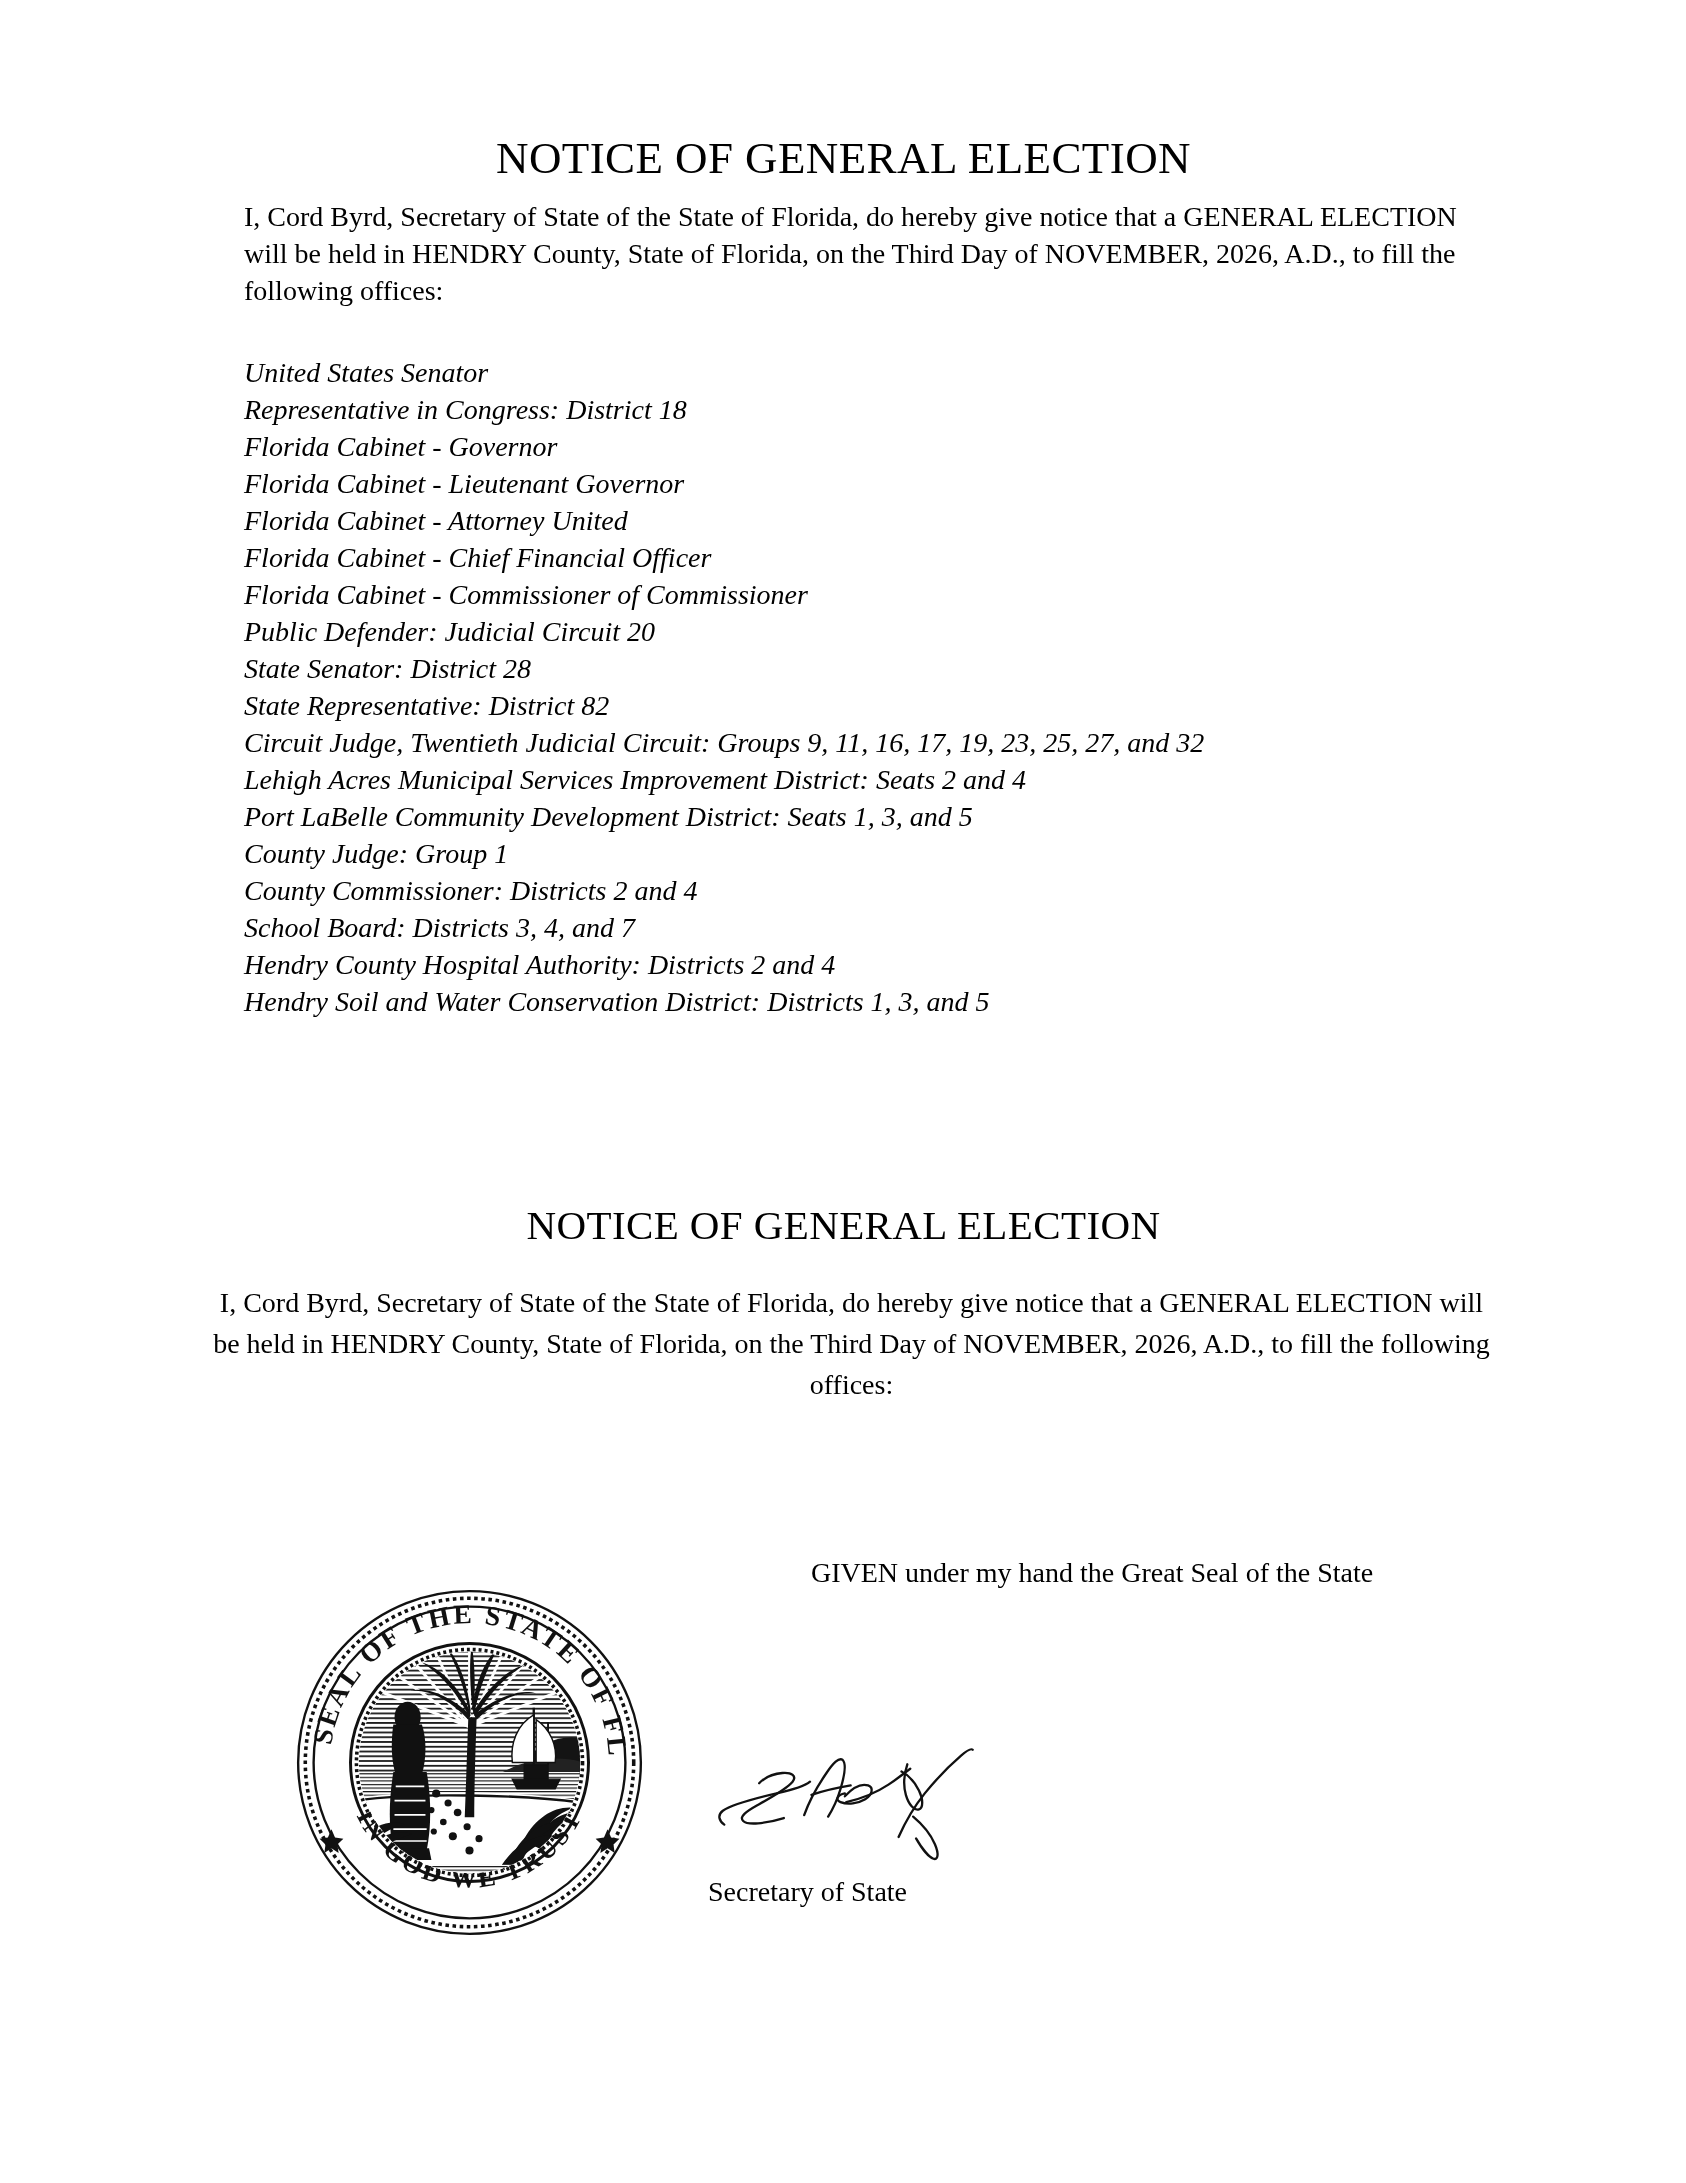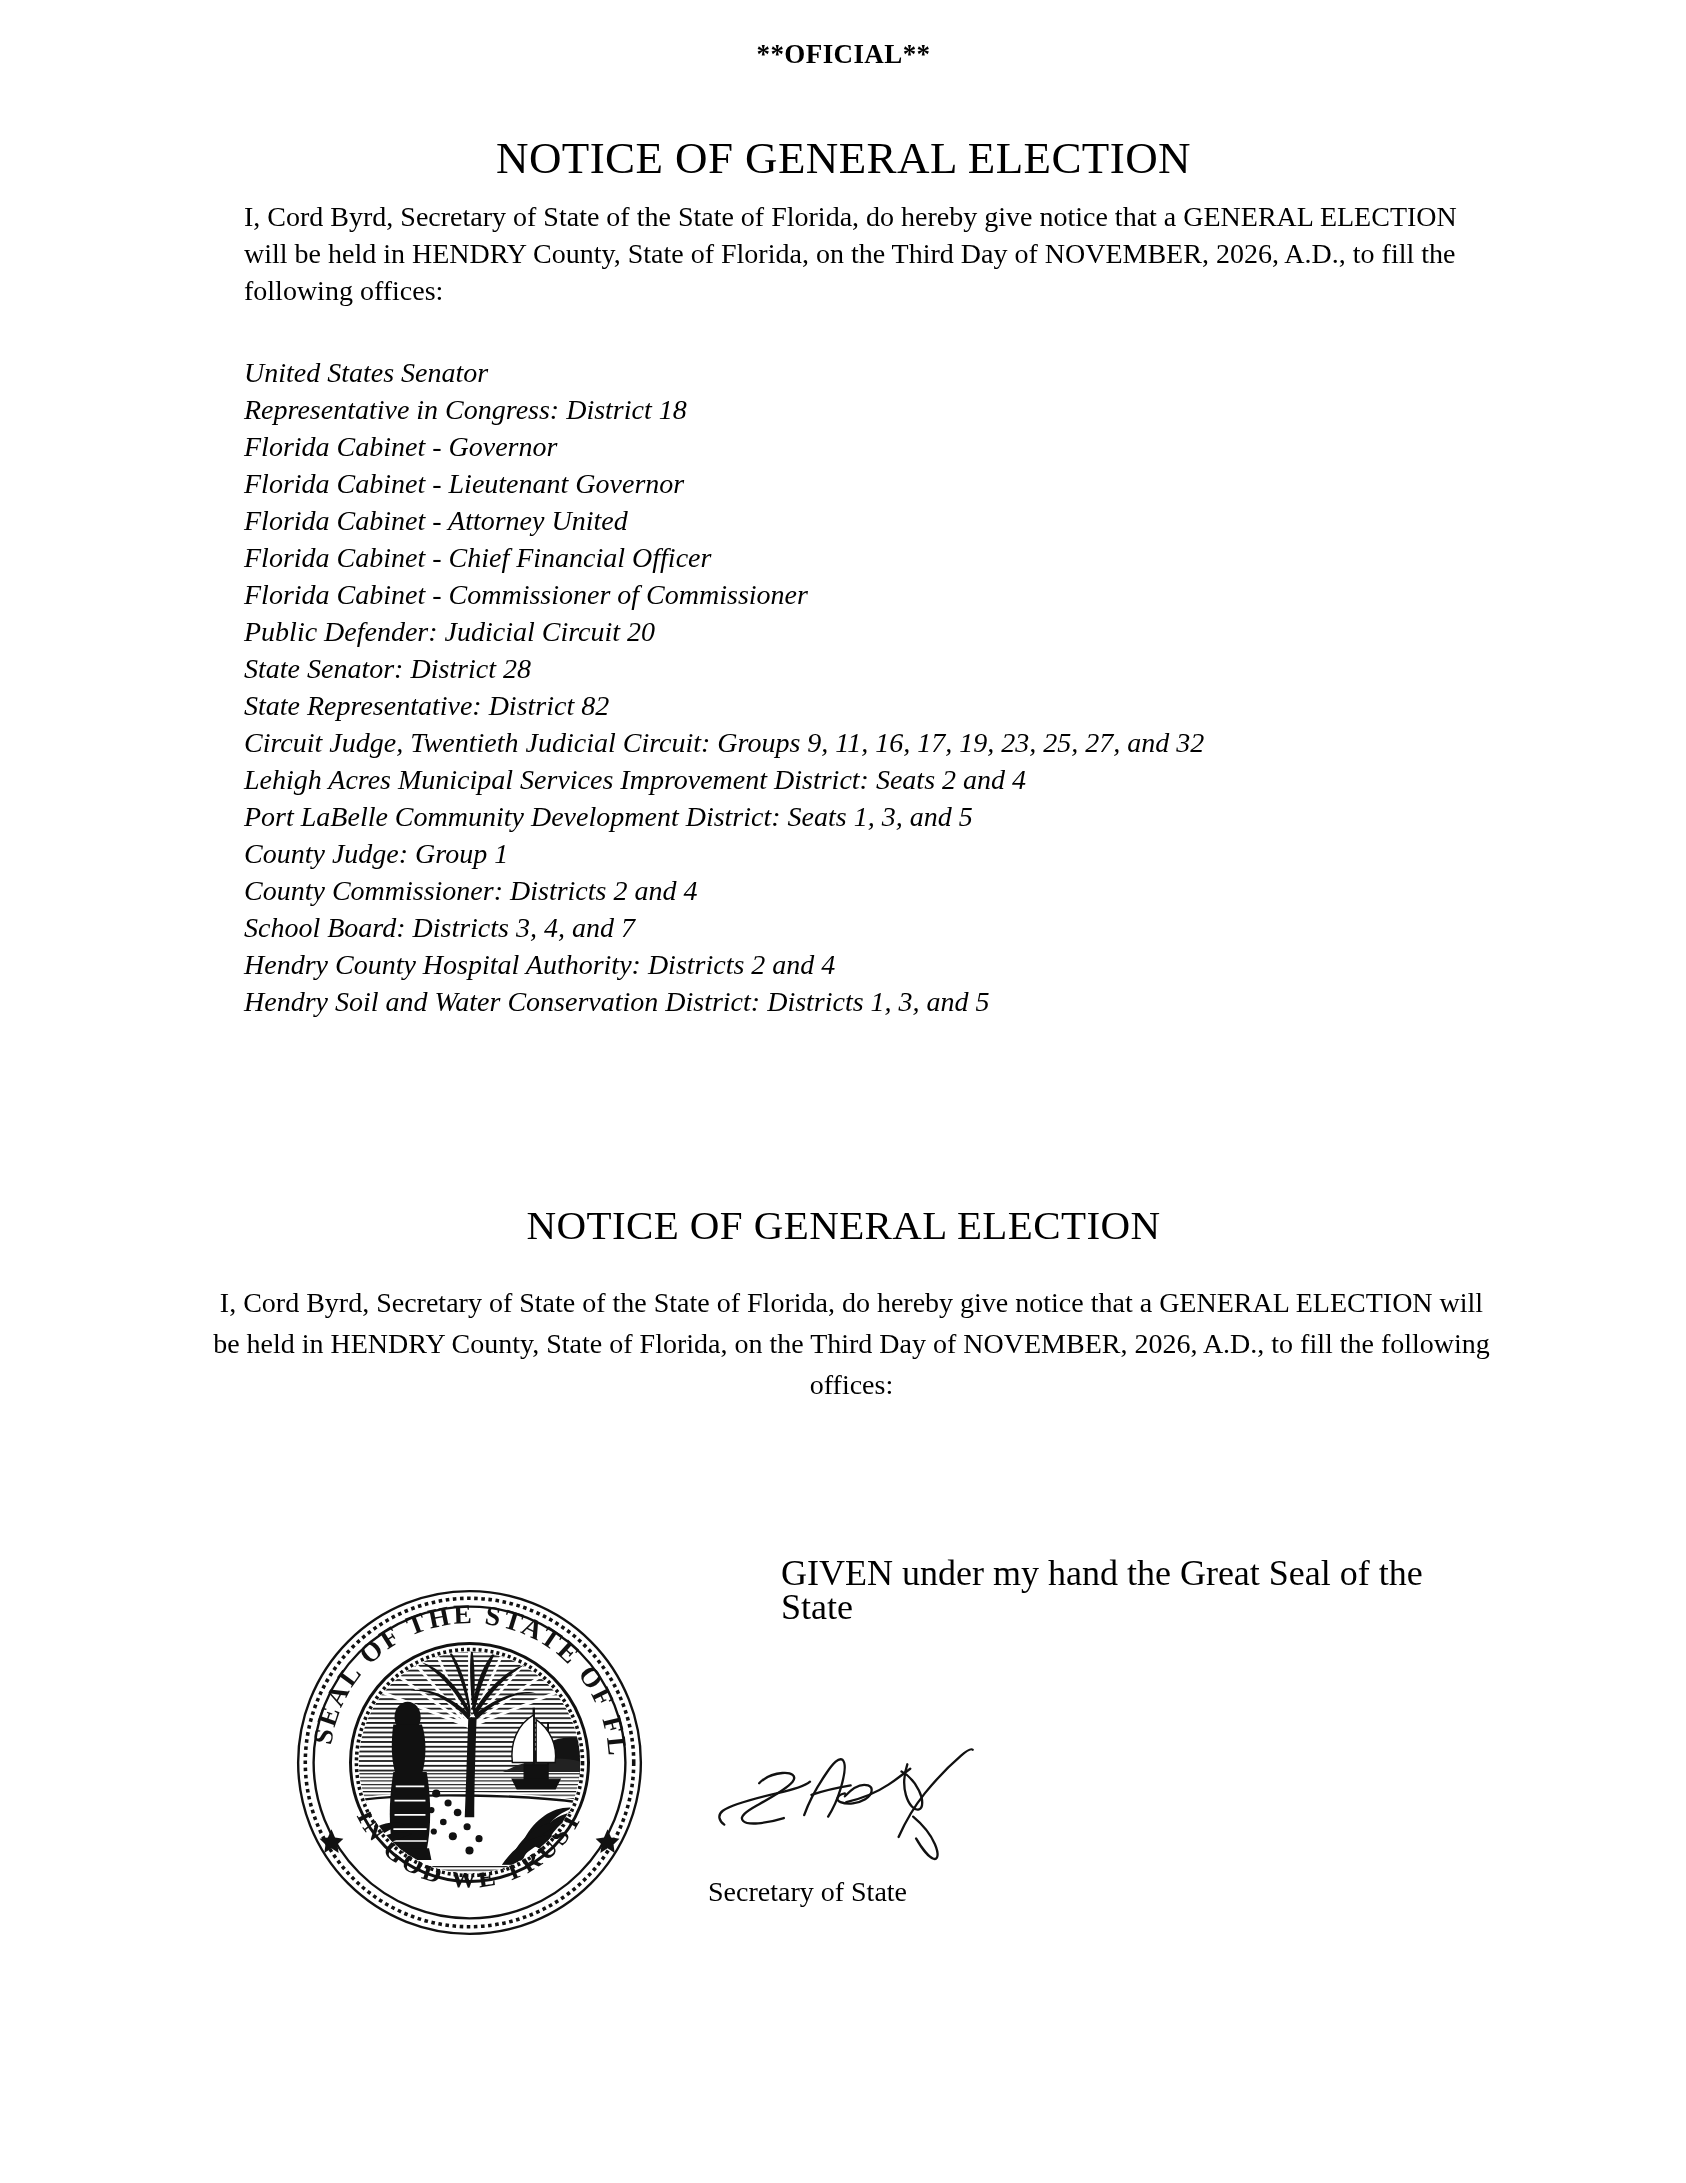--- a/index.html
+++ b/index.html
@@ -86,23 +86,23 @@
     width: 1281px;
     font-size: 28px;
     line-height: 41px;
     text-align: center;
   }
 
   
   .given-block {
     position: absolute;
     top: 1556px;
-    left: 781px;
+    left: 811px;
     width: 699px;
-    font-size: 36px;
+    font-size: 28px;
     line-height: 34px;
     text-align: left;
   }
   .sig-wrap {
     position: absolute;
     top: 1728px;
     left: 695px;
     width: 291px;
     height: 138px;
   }
@@ -124,21 +124,20 @@
     width: 357px;
     height: 357px;
   }
   .seal svg { display: block; width: 357px; height: 357px; }
 </style>
 </head>
 <body>
 
 <div class="page">
 
-  <div class="official-mark">**OFICIAL**</div>
 
   <div class="title-main">NOTICE OF GENERAL ELECTION</div>
 
   <div class="intro-block">I, Cord Byrd, Secretary of State of the State of Florida, do hereby give notice that a GENERAL ELECTION will be held in HENDRY County, State of Florida, on the Third Day of NOVEMBER, 2026, A.D., to fill the following offices:</div>
 
   <ul class="office-list">
     <li>United States Senator</li>
     <li>Representative in Congress: District 18</li>
     <li>Florida Cabinet - Governor</li>
     <li>Florida Cabinet - Lieutenant Governor</li>

